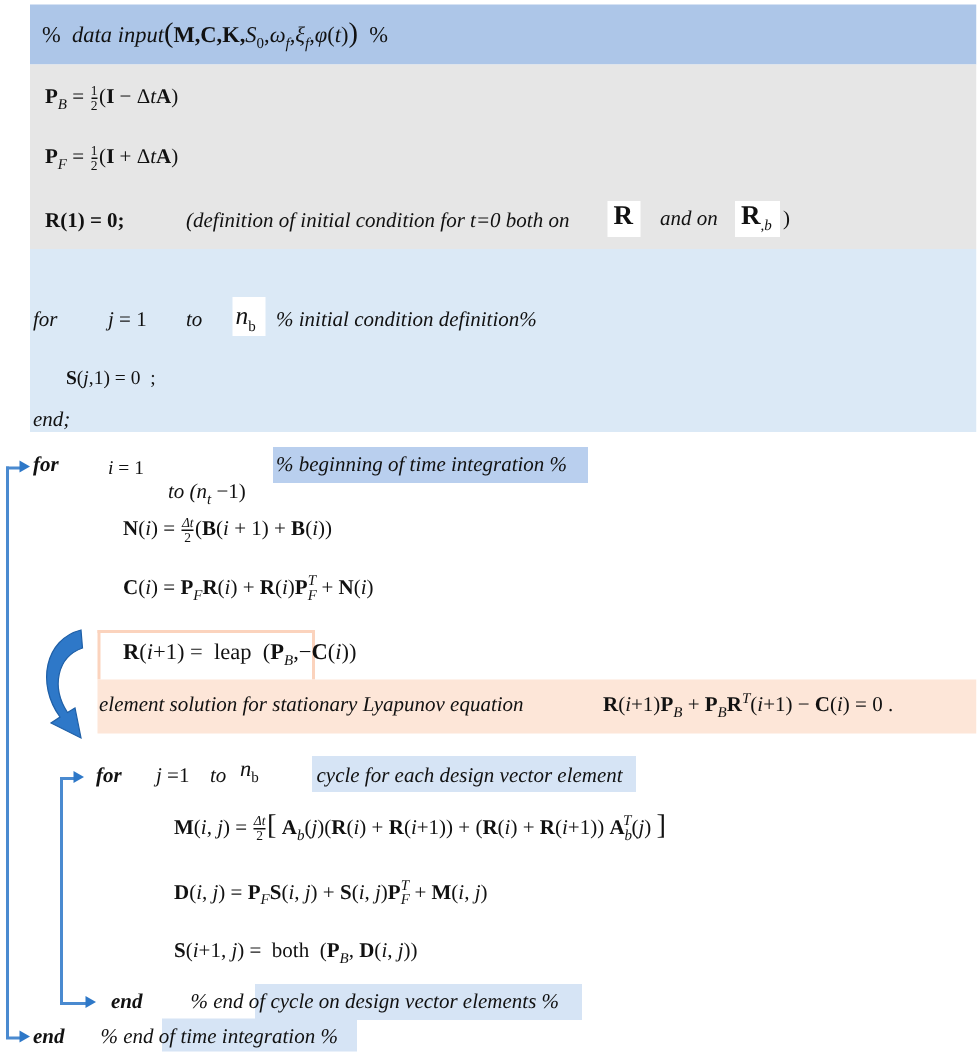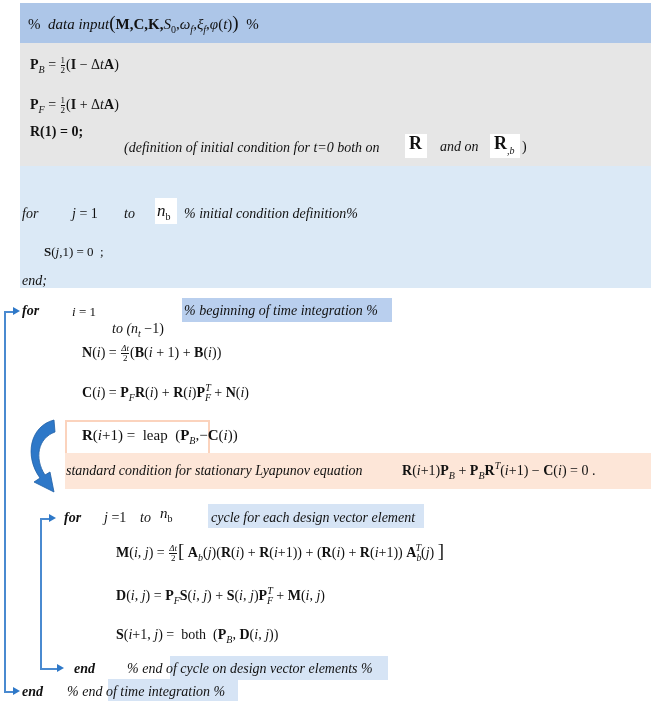--- a/index.html
+++ b/index.html
@@ -45,21 +45,21 @@
 <div class="abs line small" style="left:30px; top:56px;">
   <span class="b">P</span><sub class="it">B</sub> =
   <span class="frac"><span class="num">1</span><span>2</span></span>(<span class="b">I</span> − Δ<span class="it">t</span><span class="b">A</span>)
 </div>
 
 <div class="abs line small" style="left:30px; top:96px;">
   <span class="b">P</span><sub class="it">F</sub> =
   <span class="frac"><span class="num">1</span><span>2</span></span>(<span class="b">I</span> + Δ<span class="it">t</span><span class="b">A</span>)
 </div>
 
-<div class="abs line small" style="left:30px; top:123px;font-family:Liberation Serif, serif;">
+<div class="abs line small" style="left:30px; top:139px;font-family:Liberation Serif, serif;">
   <span class="b">R(1) = 0;</span>
 </div>
 <div class="abs line it small" style="left:124px; top:139px;">
   <span>(definition of initial condition for t=0 both on</span>
 </div>
 <div class="white-box" style="left:405px; top:134px; width:22px; height:24px;"></div>
 <div class="abs b" style="left:409px; top:133px; font-size:18px;">R</div>
 <div class="abs it small" style="left:440px; top:139px;">and on</div>
 <div class="white-box" style="left:490px; top:134px; width:30px; height:24px;"></div>
 <div class="abs" style="left:494px; top:133px; font-size:18px;"><span class="b">R</span><sub class="it" style="font-size:10px;">,b</sub></div>
@@ -100,21 +100,21 @@
 <div class="peach-box"></div>
 <div class="peach-band"></div>
 <div class="abs line" style="left:82px; top:426px; font-size:15px;">
   <span class="b">R</span>(<span class="it">i</span>+1) = &nbsp;<span>leap</span>&nbsp; (<span class="b">P</span><sub class="it">B</sub>,−<span class="b">C</span>(<span class="it">i</span>))
 </div>
 
 <svg class="abs" style="left:22px; top:418px;" width="46" height="78" viewBox="0 0 46 78">
   <path d="M 32 2 C 8 8, 2 38, 18 60 L 12 64 L 32 74 L 28 54 L 23 57 C 12 40, 16 20, 33 14 Z" fill="#2e78c8" stroke="#1f5fa6" stroke-width="0.8"></path>
 </svg>
 
-<div class="abs line it small" style="left:66px; top:462px;">standard condition for stationary Lyapunov equation</div>
+<div class="abs line it small" style="left:66px; top:462px;">element solution for stationary Lyapunov equation</div>
 <div class="abs line small" style="left:402px; top:462px;">
   <span class="b">R</span>(<span class="it">i</span>+1)<span class="b">P</span><sub class="it">B</sub> + <span class="b">P</span><sub class="it">B</sub><span class="b">R</span><sup class="it">T</sup>(<span class="it">i</span>+1) − <span class="b">C</span>(<span class="it">i</span>) = 0 .
 </div>
 
 <div class="vline" style="left:40px; top:518px; height:150px;"></div>
 <div class="hline" style="left:40px; top:518px; width:10px;"></div>
 <div class="arrowhead" style="left:49px; top:514px;"></div>
 <div class="hline" style="left:40px; top:668px; width:18px;"></div>
 <div class="arrowhead" style="left:57px; top:664px;"></div>
 

